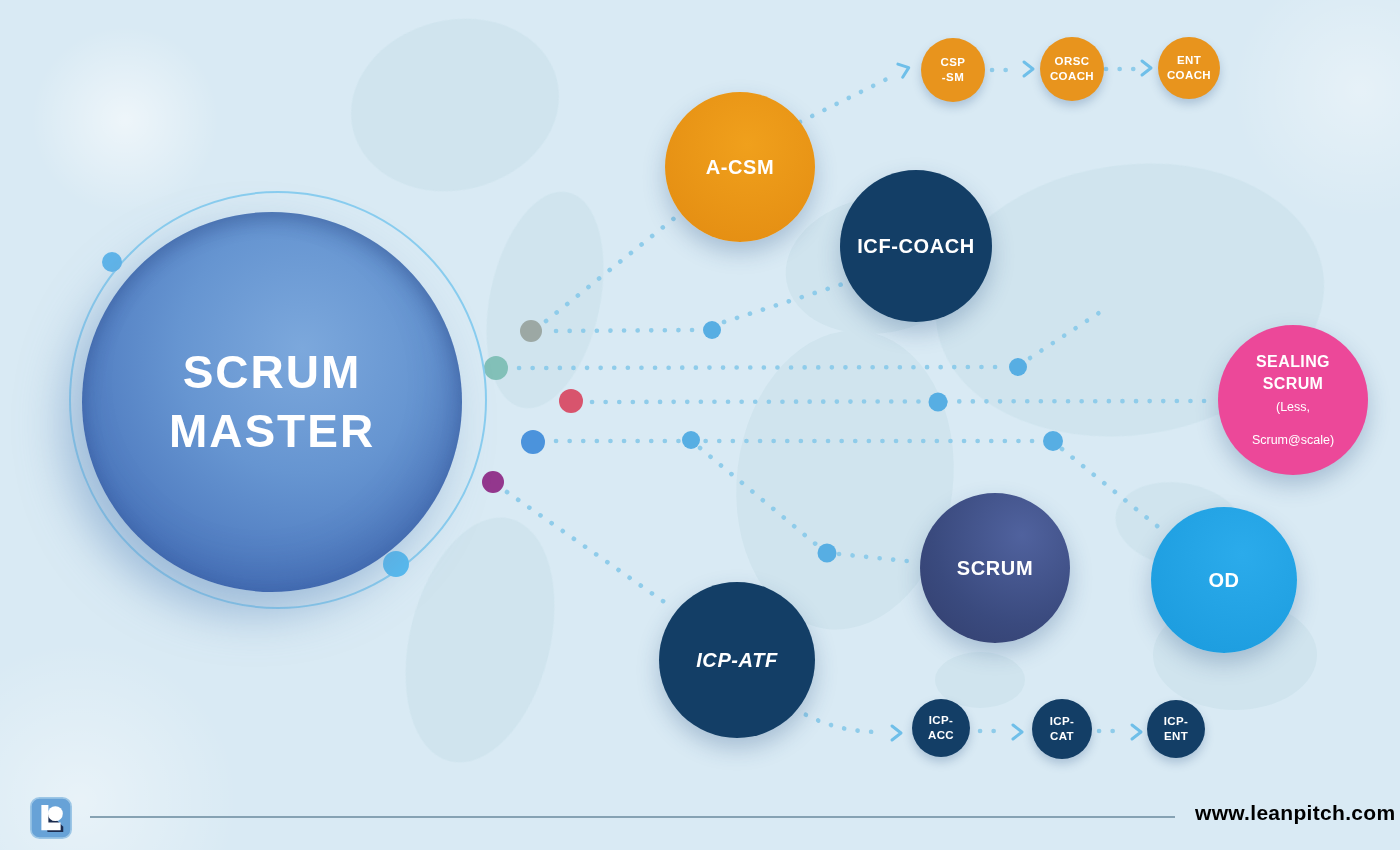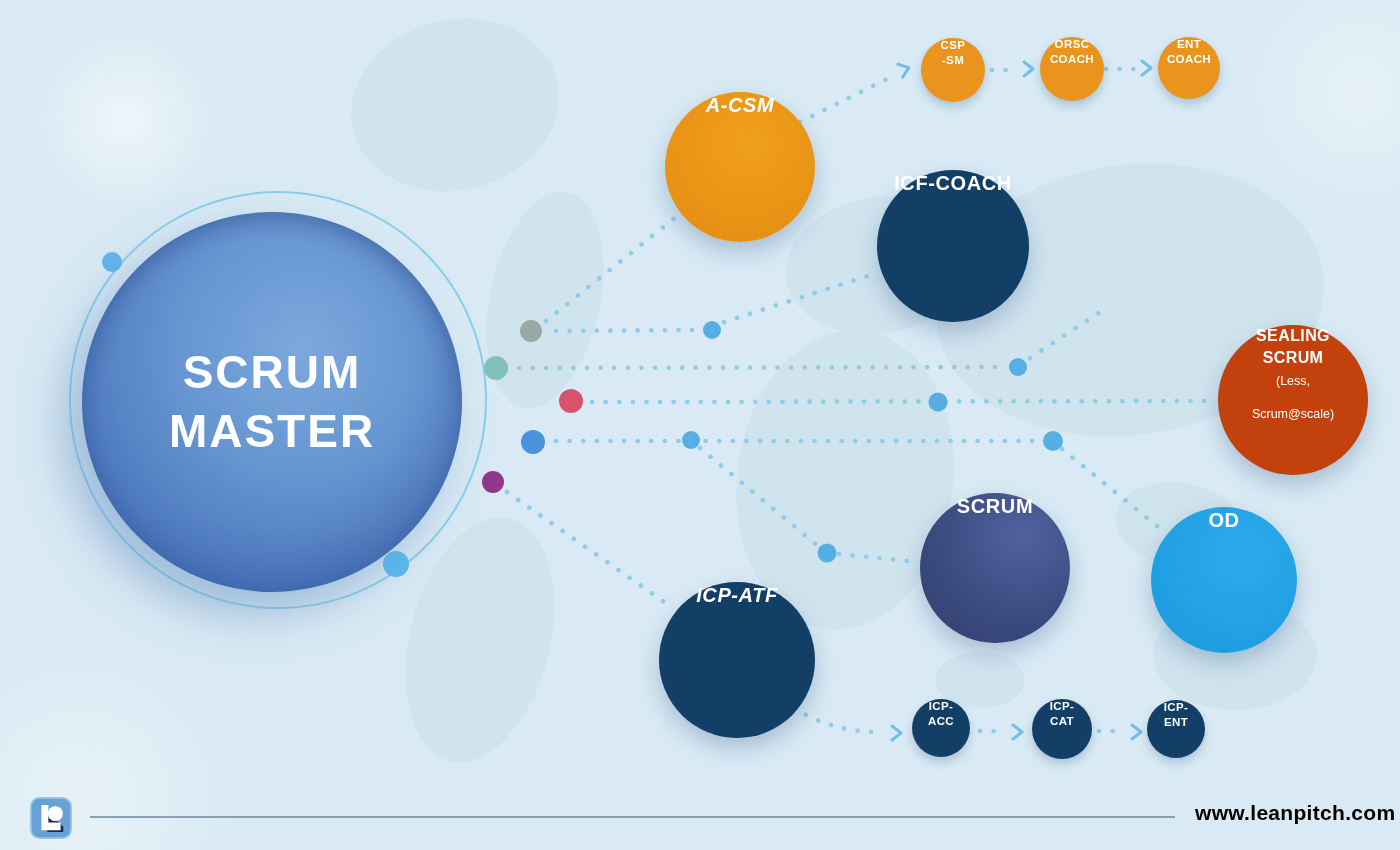--- a/index.html
+++ b/index.html
@@ -15,30 +15,30 @@
   .glow2{left:-80px; top:640px; width:320px; height:320px;
     background:radial-gradient(circle, rgba(255,255,255,.4), rgba(255,255,255,0) 70%);}
   .glow3{left:1230px; top:-40px; width:260px; height:260px;
     background:radial-gradient(circle, rgba(255,255,255,.35), rgba(255,255,255,0) 70%);}
 
   svg.layer{position:absolute; left:0; top:0;}
 
   
   .node{
     position:absolute; border-radius:50%;
-    display:flex; flex-direction:column; align-items:center; 
+    display:flex; flex-direction:column; align-items:center; justify-content:center;
     color:#fff; text-align:center; font-weight:bold;
     box-shadow:0 10px 22px rgba(40,80,130,.28);
   }
   .navy{background:#133E66;}
   .orange{background:#E8941D;}
-  .brightblue{background:#c2410c;}
+  .brightblue{background:#ec4899;}
   .od{background:radial-gradient(circle at 62% 32%, #2BABEB, #1E9EE0 75%);}
   .orsc{background:radial-gradient(circle at 68% 28%, #50629E, #3A4A7E 60%, #323E6D 100%);}
-  .acsm{background:radial-gradient(circle at 55% 35%, #F0A01C, #E58F13 80%);font-style:italic;}
+  .acsm{background:radial-gradient(circle at 55% 35%, #F0A01C, #E58F13 80%);}
 
   .node .lbl{font-size:20px; letter-spacing:.6px; line-height:1.3;}
   .node.small .lbl{font-size:11.5px; letter-spacing:.4px; line-height:1.3;}
   .node.small{box-shadow:0 5px 10px rgba(40,80,130,.25);}
   .lbl-acsm{font-size:22px;}
   .lbl-fac{font-size:16.5px;}
   .lbl-orsc,.lbl-od{font-size:22px;}
   .lbl-atf{font-size:21px;font-style:italic;}
   .seal-main{font-size:16px; letter-spacing:.4px; line-height:1.35;}
   .seal-sub{font-size:12.5px; font-weight:normal; line-height:1.35; margin-top:5px;}
@@ -141,21 +141,21 @@
   <div class="dot" style="left:383px;top:551px;width:26px;height:26px;background:#55BBF0;"></div>
   <div class="hub">
     <span>SCRUM</span>
     <span>MASTER</span>
   </div>
 
   <div class="node acsm" style="left:665px;top:92px;width:150px;height:150px;">
     <span class="lbl lbl-acsm">A-CSM</span>
   </div>
 
-  <div class="node navy" style="left:877px;top:170px;width:152px;height:152px;">
+  <div class="node navy" style="left:840px;top:170px;width:152px;height:152px;">
     <span class="lbl">ICF-COACH</span>
   </div>
 
 
   <div class="node brightblue" style="left:1218px;top:325px;width:150px;height:150px;">
     <span class="seal-main">SEALING</span>
     <span class="seal-main">SCRUM</span>
     <span class="seal-sub">(Less,</span>
     <span class="seal-sub" style="margin-top:16px;">Scrum@scale)</span>
   </div>

